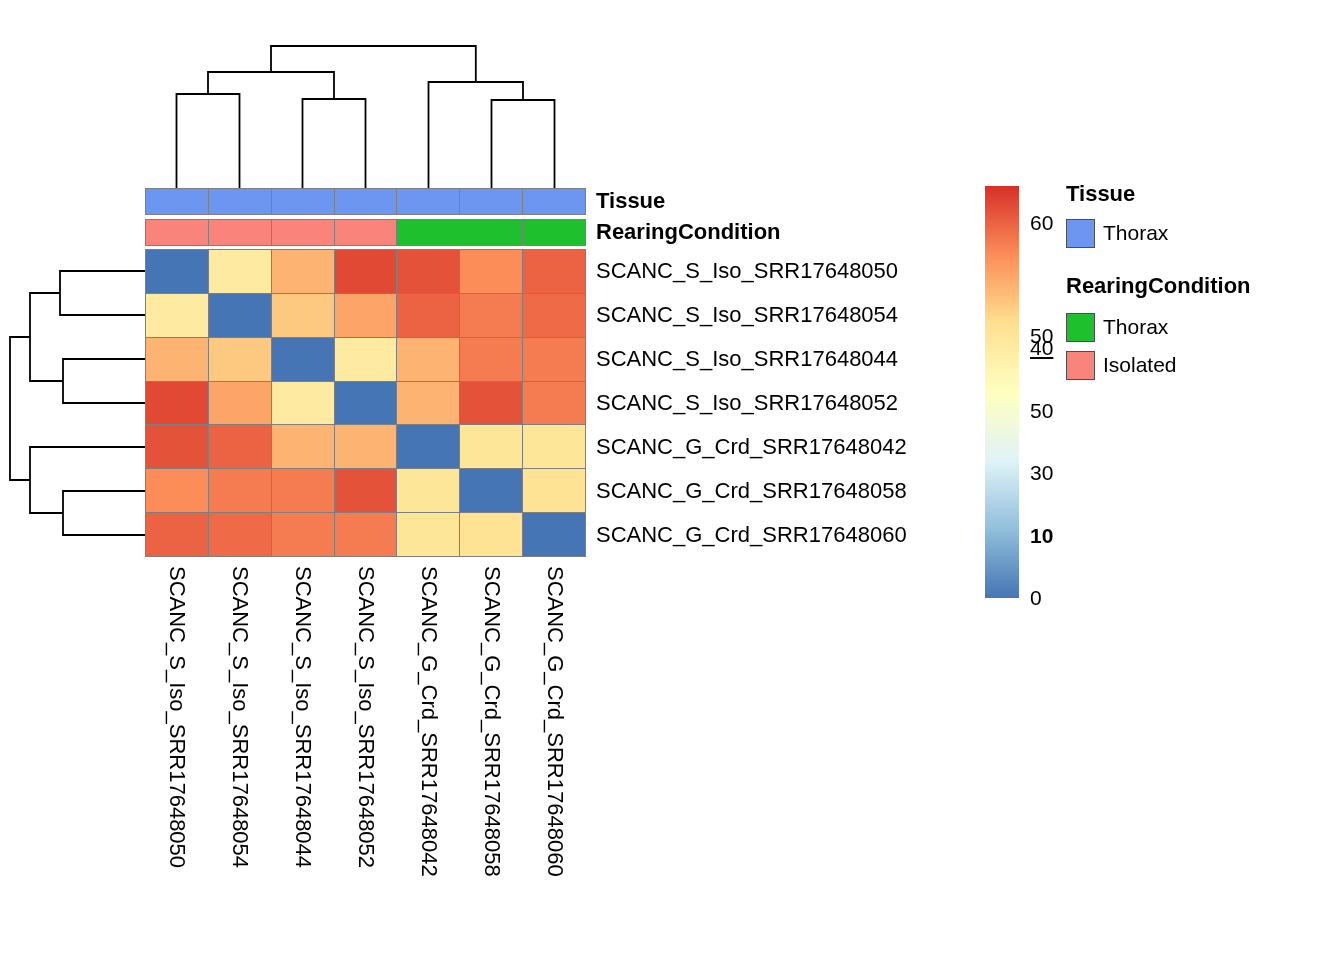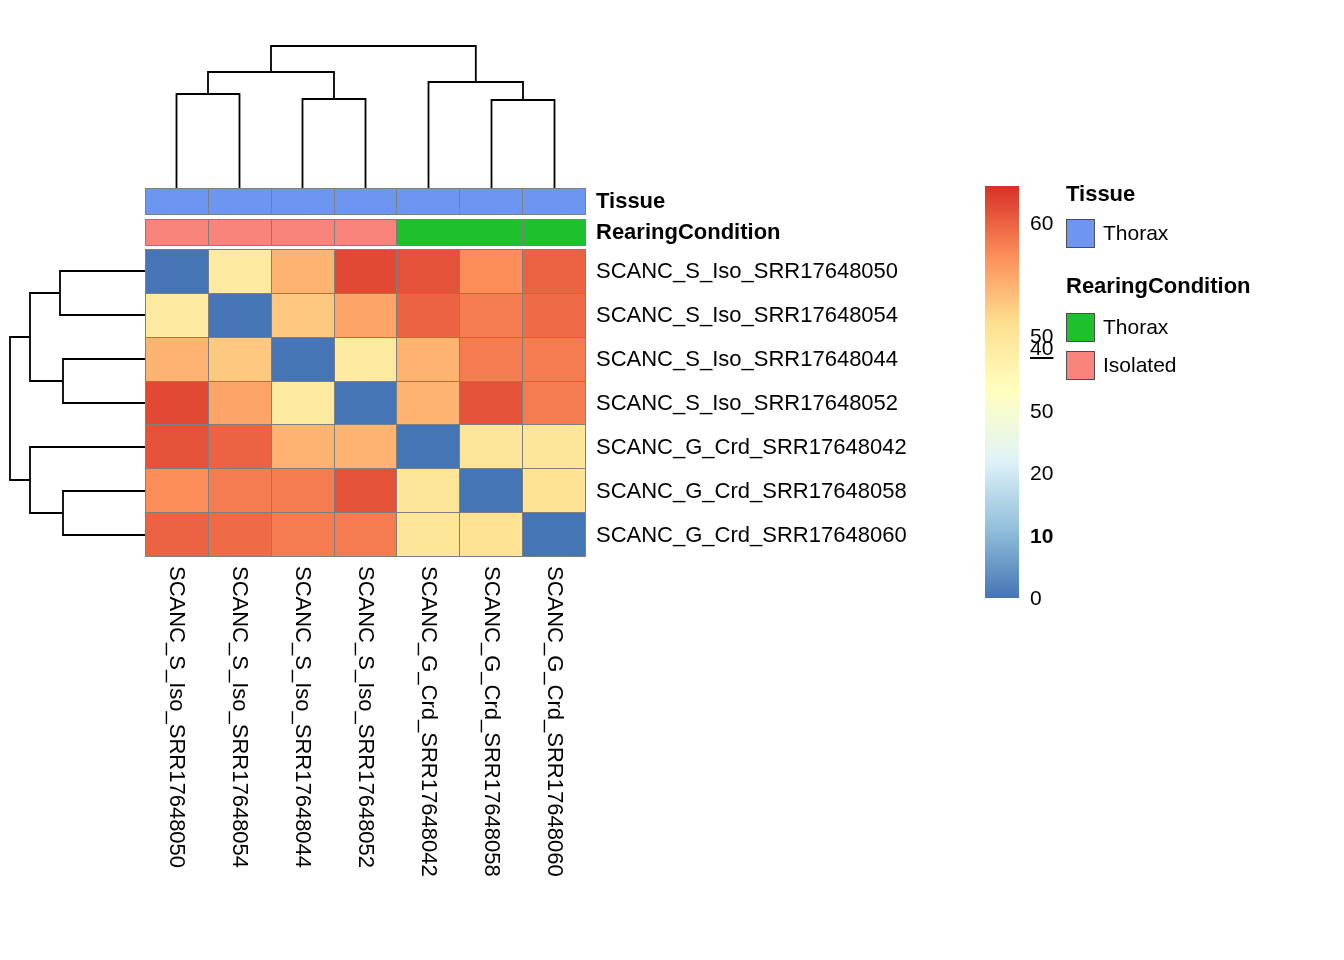--- a/index.html
+++ b/index.html
@@ -151,21 +151,21 @@
       <div class="col-label" style="left: 491.5px;">SCANC_G_Crd_SRR17648058</div>
       <div class="col-label" style="left: 554.5px;">SCANC_G_Crd_SRR17648060</div>
     </div>
 
   <div class="colorbar" style="background: linear-gradient(rgb(215, 48, 39), rgb(252, 141, 89), rgb(254, 224, 144), rgb(255, 255, 191), rgb(224, 243, 248), rgb(145, 191, 219), rgb(69, 117, 180));"></div>
   <div id="cb-ticks">
       <div class="cb-tick" style="top: 223.455px;">60</div>
       <div class="cb-tick" style="top: 300px; margin-top: 36px;">50</div>
       <div class="cb-tick" style="top: 348.303px; text-decoration: underline;">40</div>
       <div class="cb-tick" style="top: 410.727px;">50</div>
-      <div class="cb-tick" style="top: 473.152px;">20</div>
+      <div class="cb-tick" style="top: 473.152px;">30</div>
       <div class="cb-tick" style="top: 535.576px; font-weight: bold;">10</div>
       <div class="cb-tick" style="top: 598px;">0</div>
     </div>
 
   <div class="legend-title" style="top:181px;">Tissue</div>
   <div id="legend-tissue">
       <div class="legend-item" style="top: 218px;">
         <span class="legend-swatch" style="background: rgb(108, 150, 240);"></span>
         <span class="legend-label">Thorax</span>
       </div>

